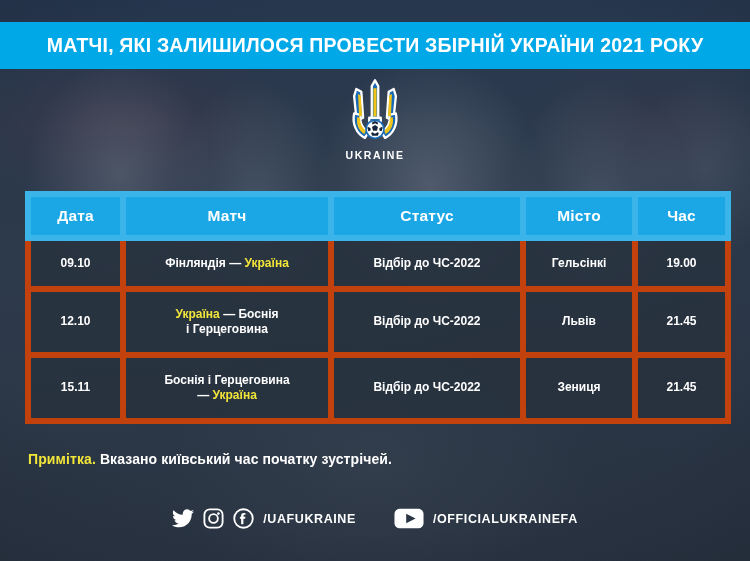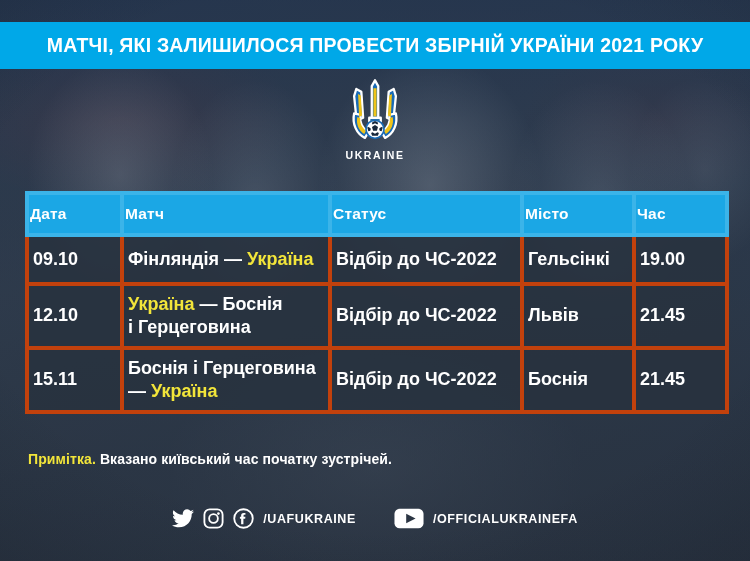--- a/index.html
+++ b/index.html
@@ -93,36 +93,36 @@
   
   .schedule-table {
     position: absolute;
     left: 25px;
     top: 191px;
     width: 700px;
     border-collapse: collapse;
     table-layout: fixed;
   }
   .schedule-table th, .schedule-table td {
-    border: 4px solid #c2410c;
-    text-align: left;
+    border: 6px solid #c2410c;
+    text-align: center;
     vertical-align: middle;
     color: #ffffff;
   }
   .schedule-table thead th {
     background: #1ba7e5;
     height: 36px;
     font-size: 15.5px;
     font-weight: bold;
     border-color: #3bb4e9;
     letter-spacing: 0.2px;
   }
   .schedule-table tbody td {
     background: rgba(40,50,63,0.88);
-    font-size: 18px;
+    font-size: 12px;
     font-weight: bold;
     padding: 6px 4px;
     line-height: 1.28;
   }
   .schedule-table tbody tr.tall td { height: 48px; }
   .schedule-table tbody tr.short td { height: 33px; }
   .ua { color: #f2e53a; }
 
   
   col.c-date   { width: 95px; }
@@ -246,21 +246,21 @@
         <td>Львів</td>
         <td>21.45</td>
       </tr>
       <tr class="tall">
         <td>15.11</td>
         <td>
           <span>Боснія і Герцеговина</span><br>
           <span>— </span><span class="ua">Україна</span>
         </td>
         <td>Відбір до ЧС-2022</td>
-        <td>Боснія</td>
+        <td>Зениця</td>
         <td>21.45</td>
       </tr>
     </tbody>
   </table>
 
   <div class="note">
     <span class="note-label">Примітка.</span><span> Вказано київський час початку зустрічей.</span>
   </div>
 
   <div class="socials">

